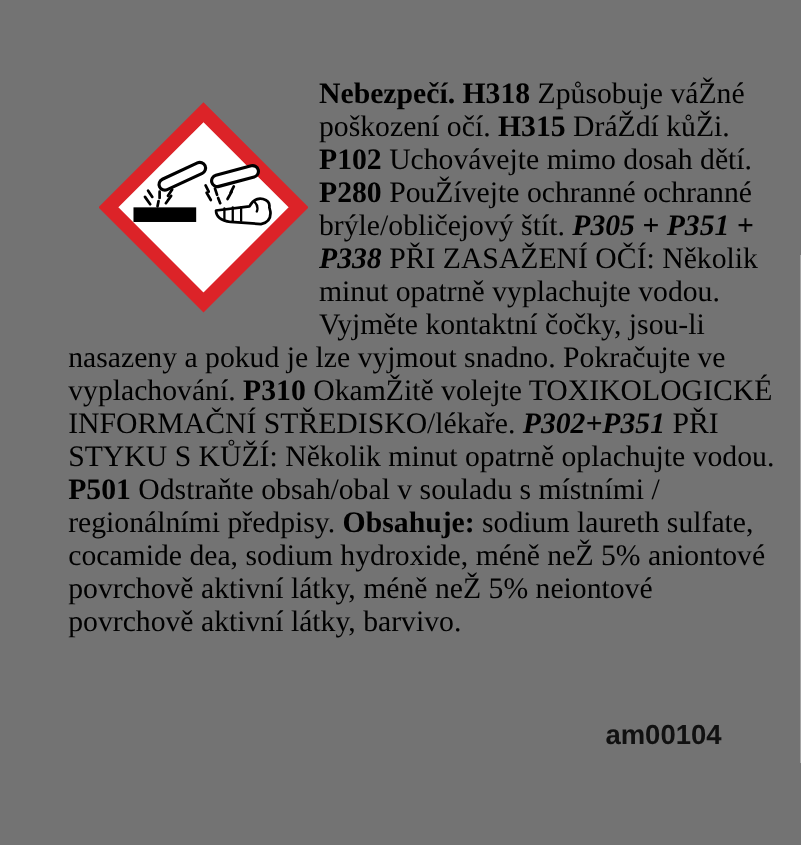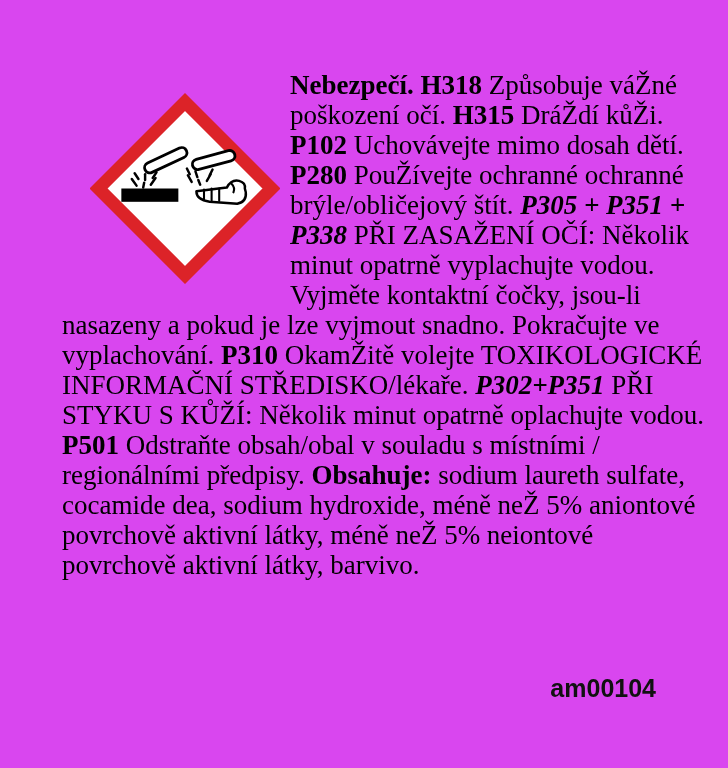--- a/index.html
+++ b/index.html
@@ -1,21 +1,21 @@
 <!DOCTYPE html>
 <html><head>
 <meta charset="utf-8">
 <style>
   * { box-sizing: border-box; }
   html, body { margin: 0; padding: 0; background: #ffffff; }
   .sheet {
     position: relative;
     width: 728px;
     height: 768px;
-    background: #d946ef;
+    background: #737373;
     overflow: hidden;
     font-family: "Liberation Serif", serif;
     color: #000000;
   }
   .content {
     position: absolute;
     left: 62px;
     top: 70px;
     width: 650px;
     font-size: 27px;
@@ -33,21 +33,21 @@
     display: block;
     margin-top: 21px;
     margin-left: 28px;
   }
   .hazard-paragraph { margin: 0; }
   .run-normal { font-weight: 400; font-style: normal; }
   .run-bold { font-weight: 700; font-style: normal; }
   .run-bolditalic { font-weight: 700; font-style: italic; }
   .code {
     position: absolute;
-    top: 674px;
+    top: 654px;
     right: 72px;
     font-family: "Liberation Sans", sans-serif;
     font-weight: 700;
     font-size: 25px;
     color: #111111;
   }
 </style>
 </head>
 <body>
 

